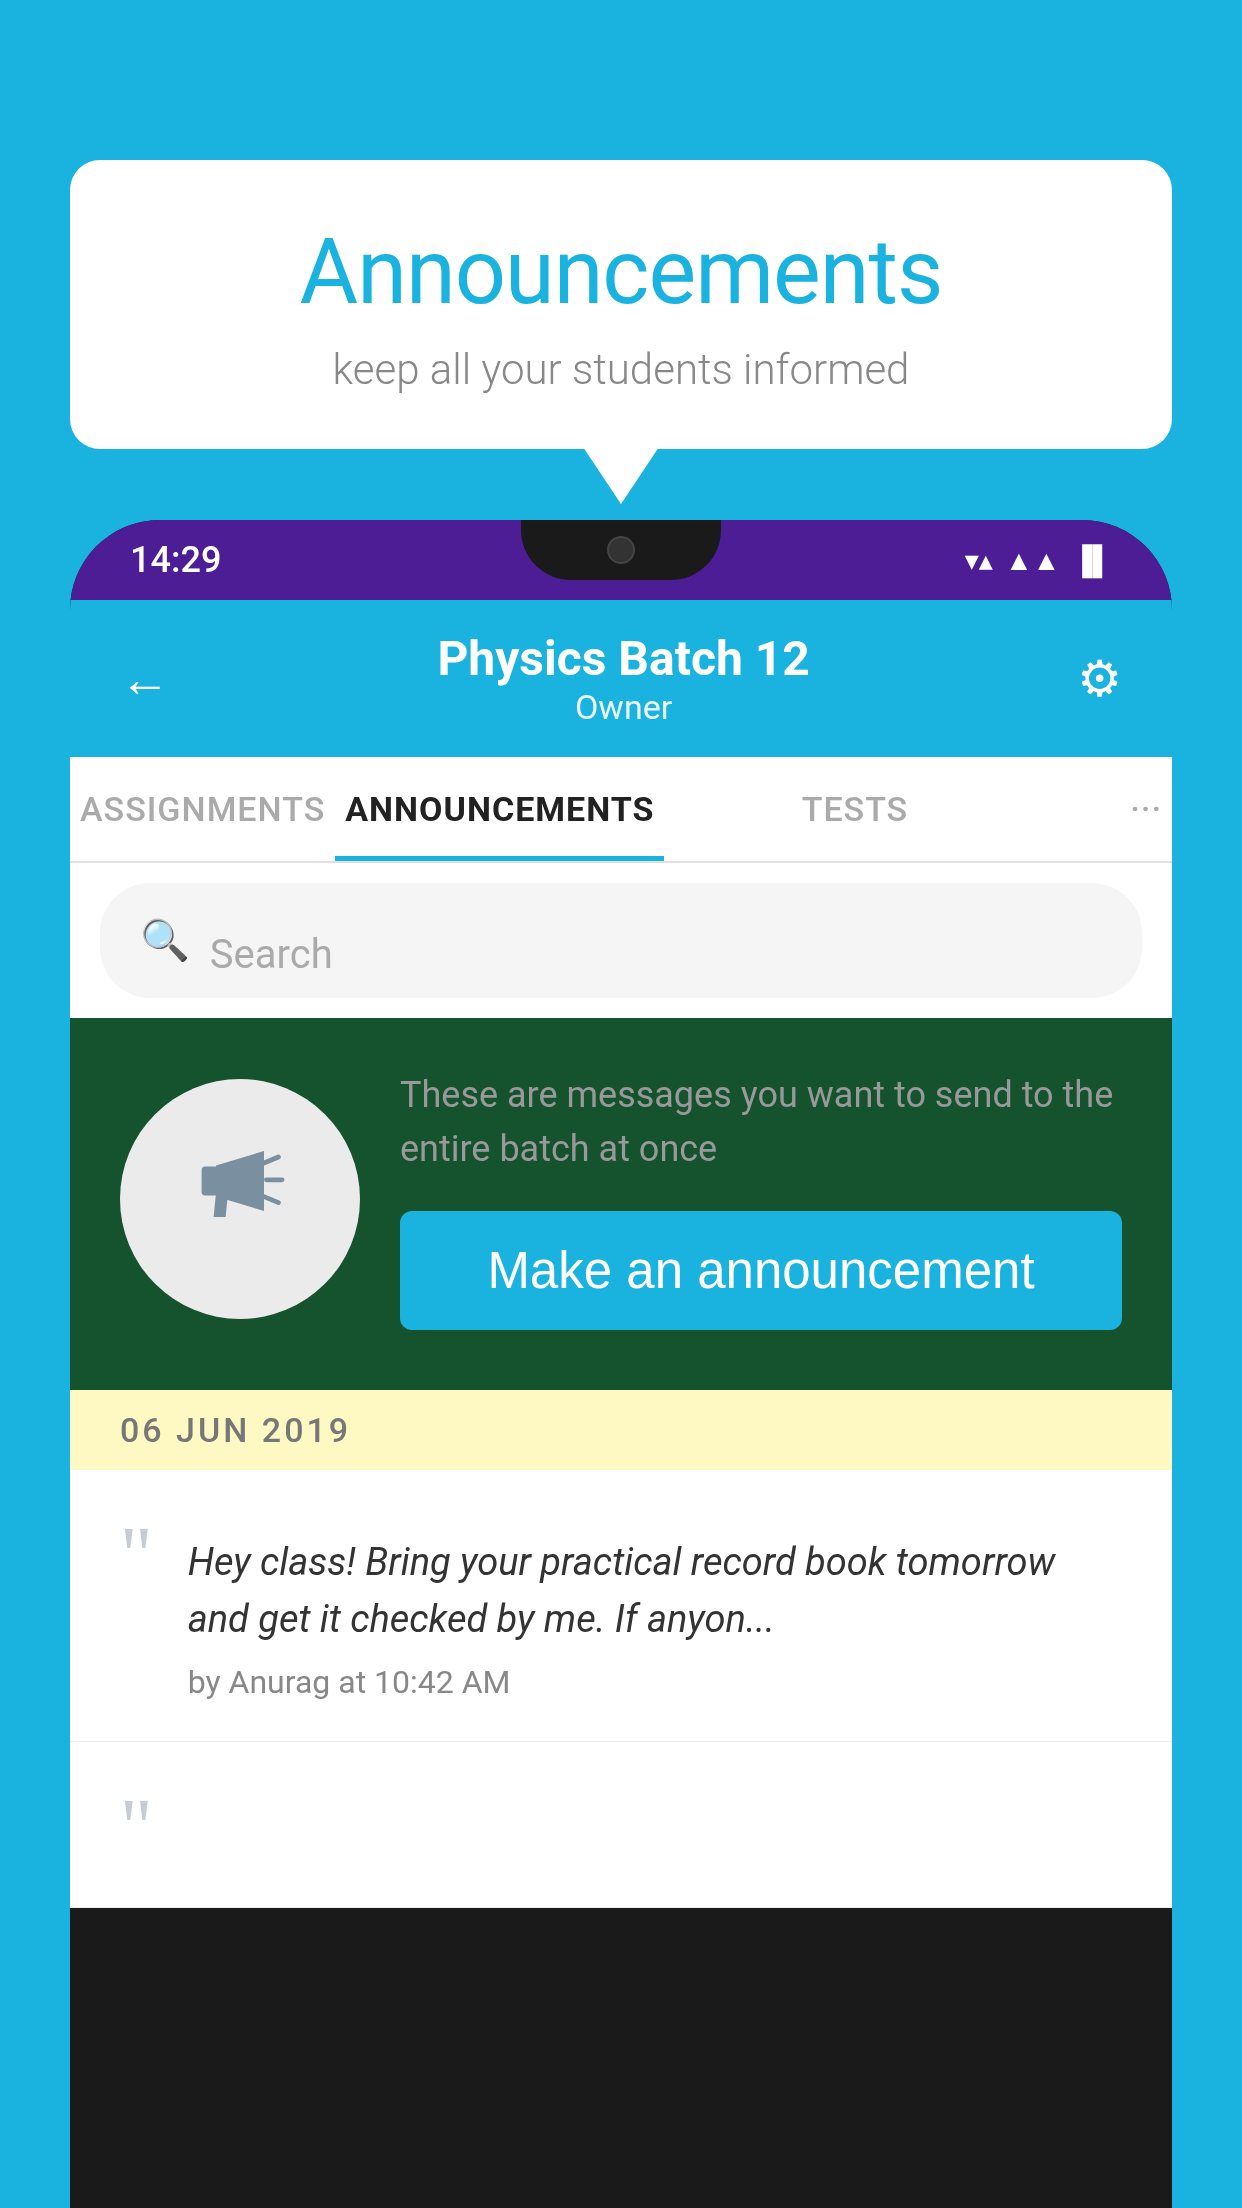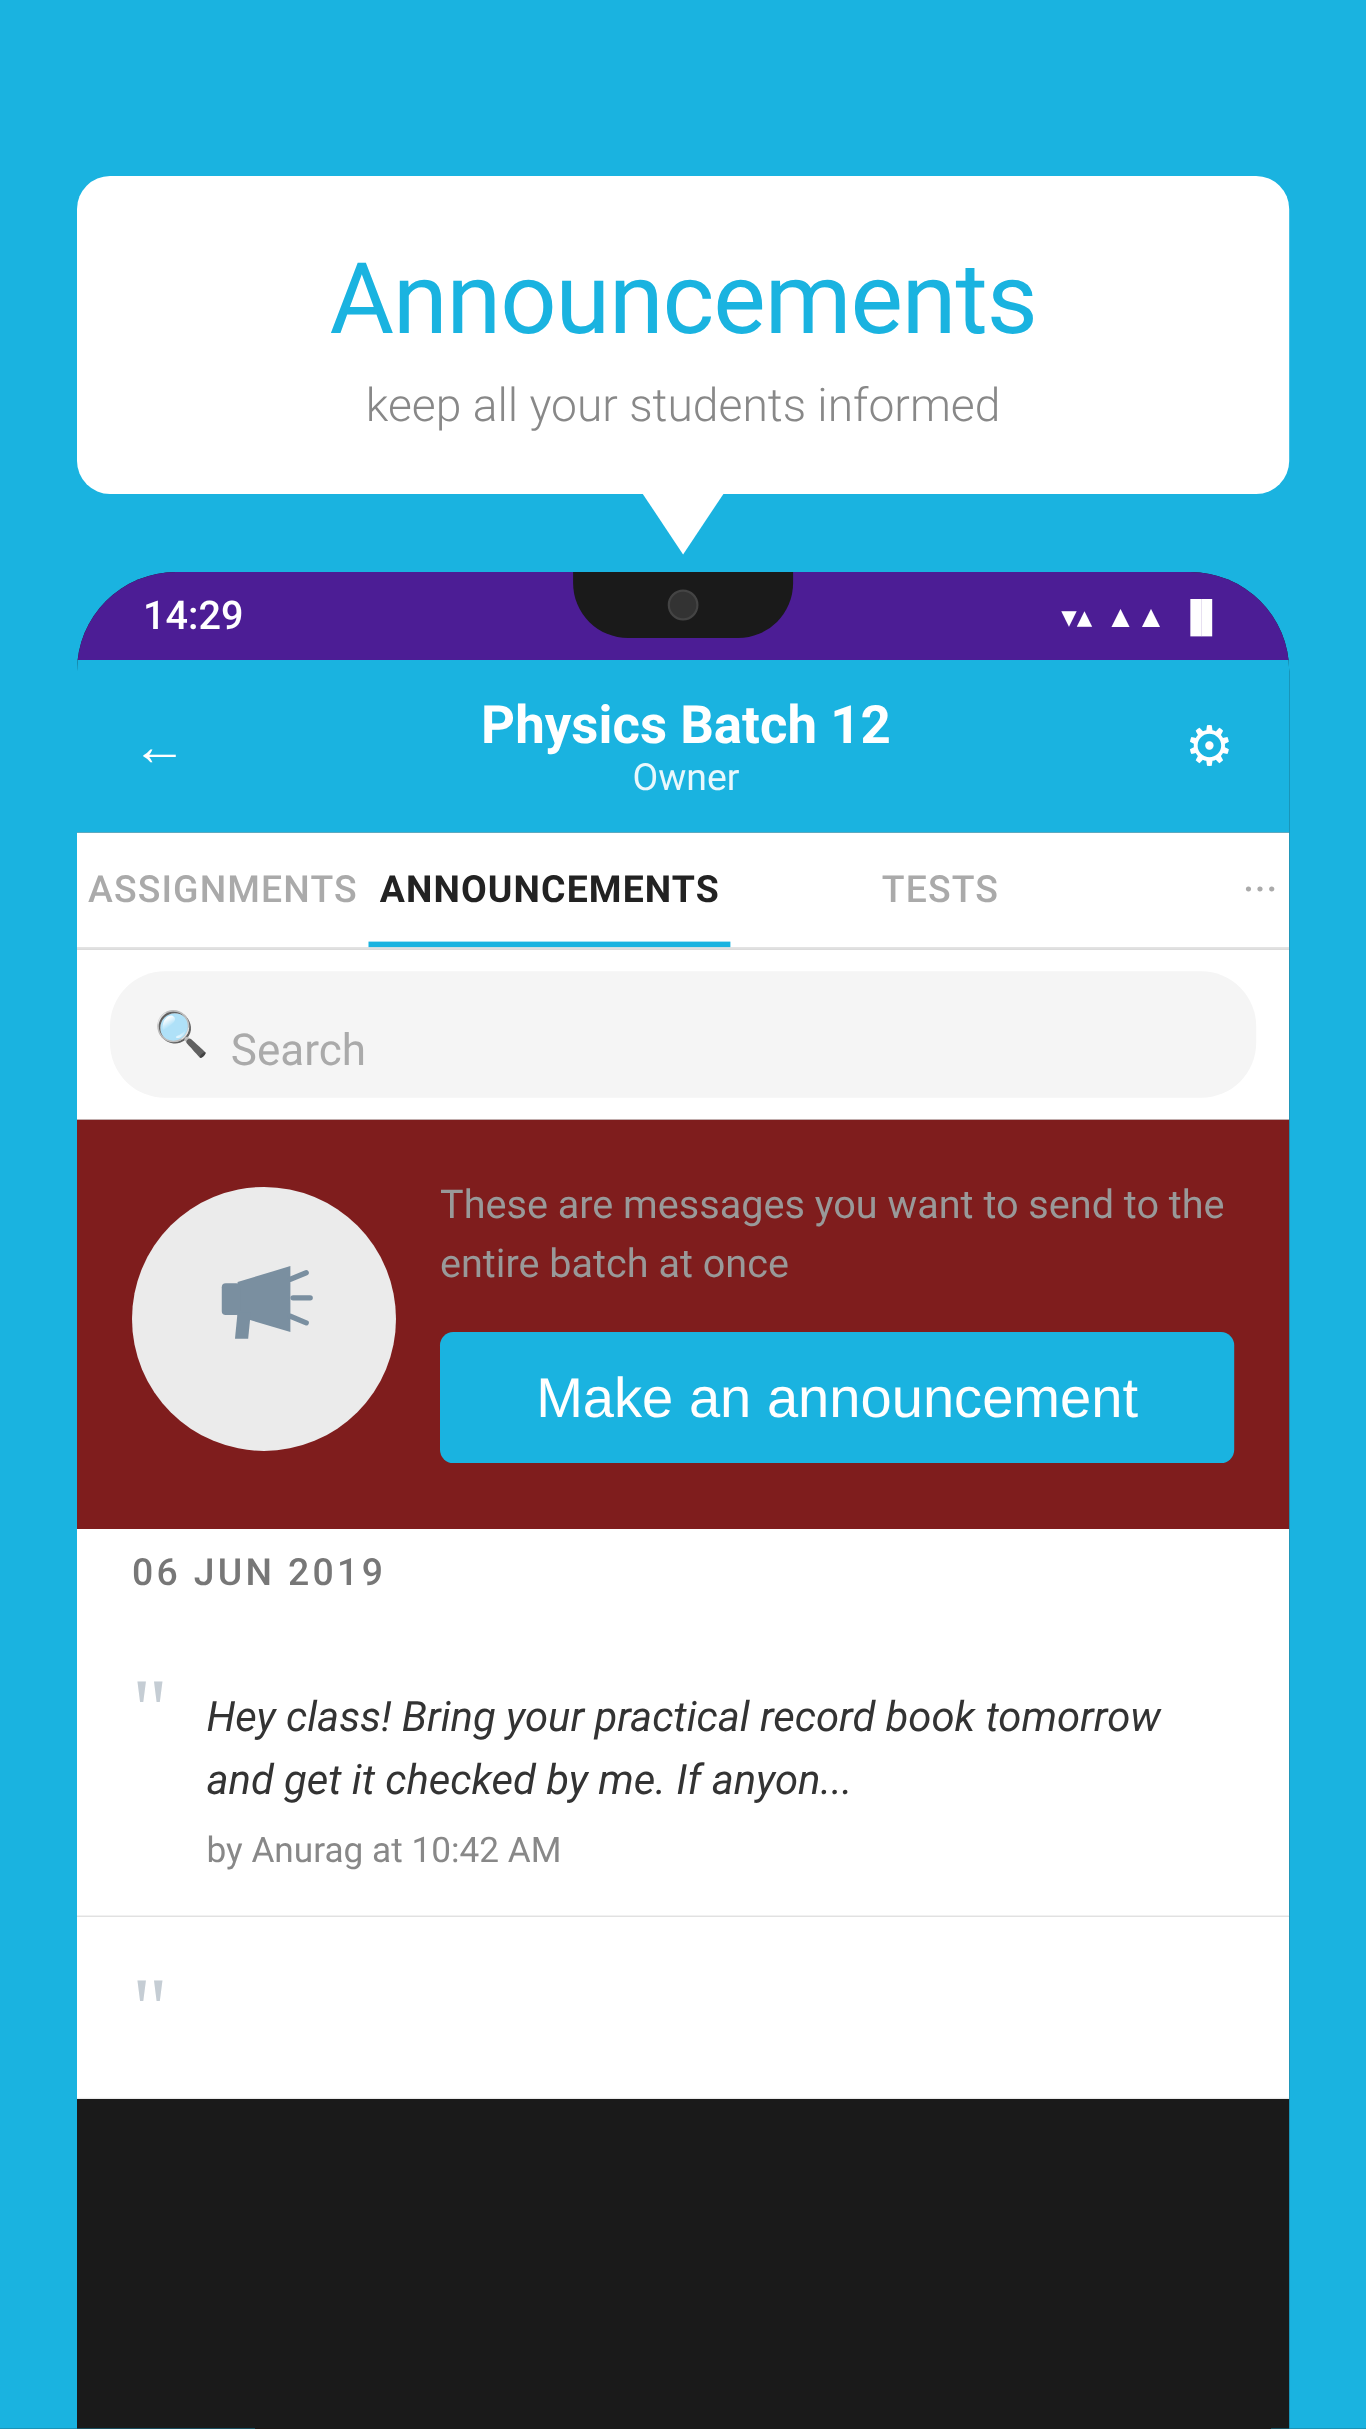--- a/index.html
+++ b/index.html
@@ -220,21 +220,21 @@
     }
 
     .search-text {
       color: #aaa;
       font-size: 40px;
       margin-top: 28px;
     }
 
     
     .empty-state {
-      background: #7f1d1d;
+      background: #14532d;
       padding: 50px 50px 60px;
       display: flex;
       align-items: center;
       gap: 40px;
     }
 
     .empty-icon-circle {
       width: 240px;
       height: 240px;
       background: #ebebeb;
@@ -268,21 +268,21 @@
       border-radius: 12px;
       padding: 30px 45px;
       font-size: 51px;
       font-weight: 500;
       cursor: pointer;
       width: 100%;
     }
 
     
     .date-section {
-      background: #ffffff;
+      background: #fef9c3;
       padding: 20px 50px;
     }
 
     .date-label {
       color: #777;
       font-size: 34px;
       font-weight: 500;
       letter-spacing: 3px;
     }
 

